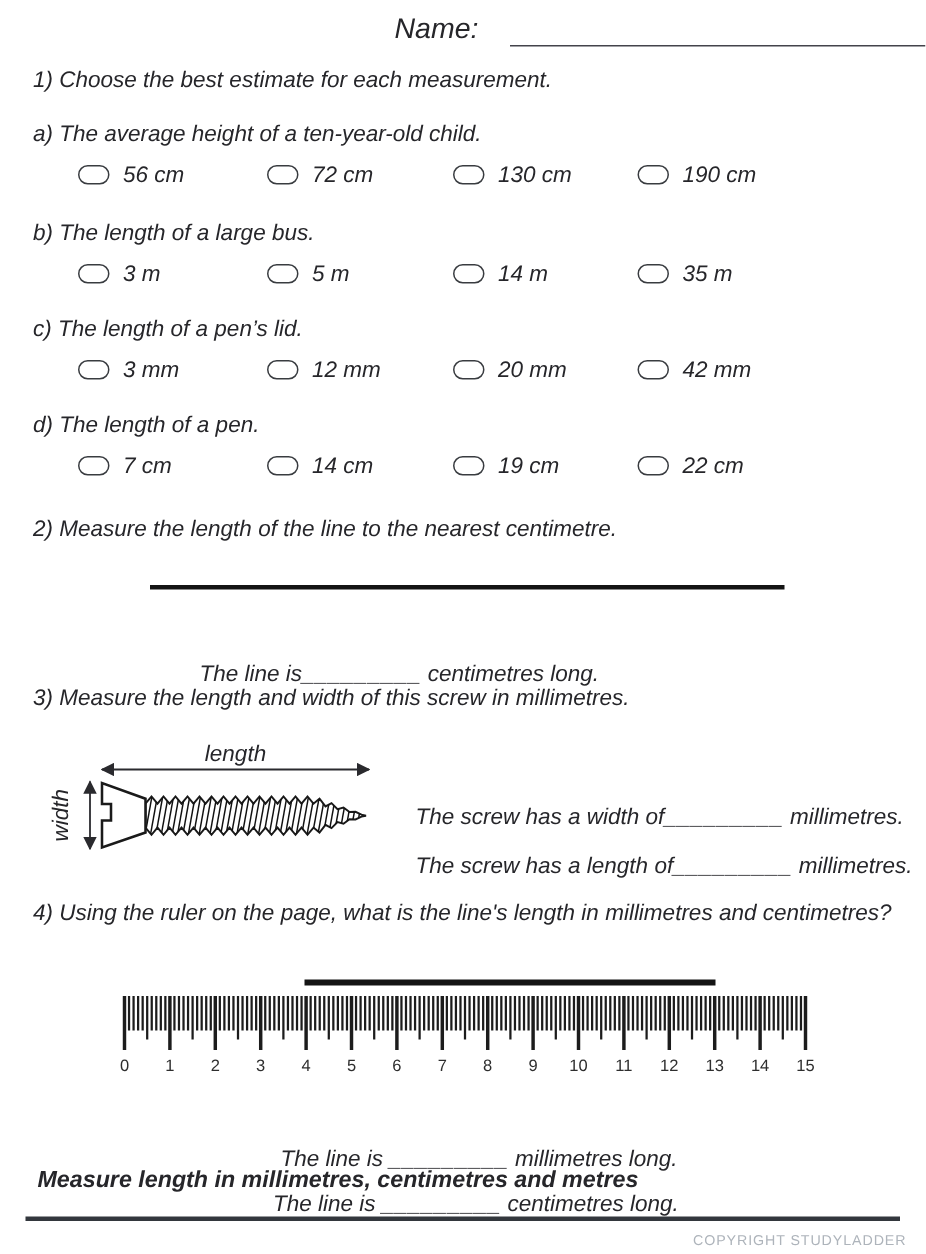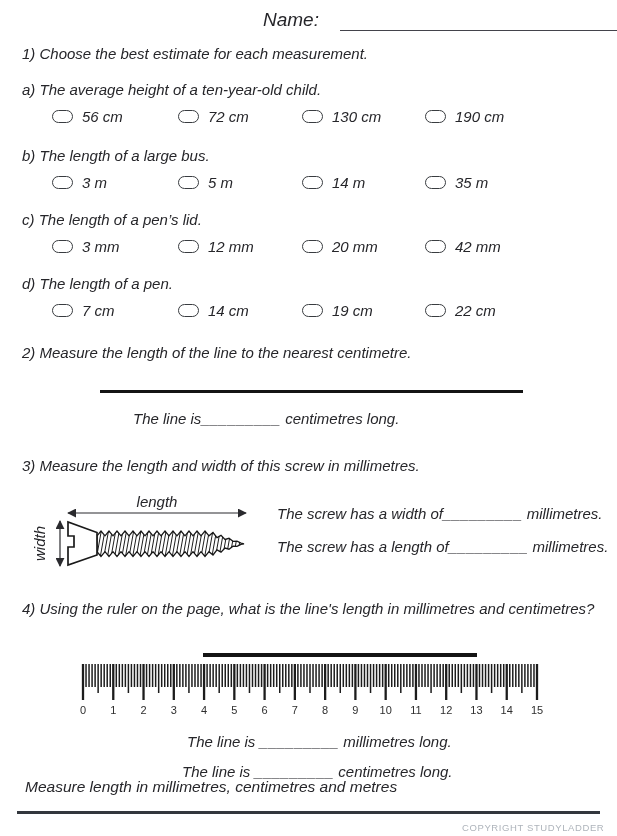--- a/index.html
+++ b/index.html
@@ -8,28 +8,28 @@
     font-family:"Liberation Sans",sans-serif;font-style:italic;color:#26262a;
     overflow:hidden;
   }
   .abs{position:absolute;}
   .qtitle{position:absolute;left:22px;font-size:15px;white-space:nowrap;}
   .partlabel{position:absolute;left:22px;font-size:15px;white-space:nowrap;text-align:center;}
   .opt-row{position:absolute;left:52px;height:18px;width:540px;}
   .opt{position:absolute;top:0;display:flex;align-items:center;gap:9px;white-space:nowrap;}
   .bubble{display:inline-block;width:21px;height:13px;border:1.4px solid #393c40;border-radius:8px;background:#fff;box-sizing:border-box;flex:none;}
   .opt-label{font-size:15px;}
-  .ans{position:absolute;font-size:15px;white-space:nowrap;}
+  .ans{position:absolute;font-size:15px;white-space:nowrap;margin-top:31px;}
   .blank{letter-spacing:0.5px;}
   .rule-line{position:absolute;background:#141414;}
   .name-row{position:absolute;top:8px;left:263px;display:flex;align-items:flex-end;gap:17px;}
   .name-label{font-size:19px;white-space:nowrap;}
   .name-line{display:inline-block;width:295px;height:22px;border-bottom:1.6px solid #43434b;margin-left:4px;}
   .footer-rule{position:absolute;left:17px;top:811px;width:583px;height:2.5px;background:#33373d;}
-  .footer-title{position:absolute;left:25px;top:778px;font-size:15.5px;font-weight:normal;white-space:nowrap;text-align:center;}
+  .footer-title{position:absolute;left:25px;top:778px;font-size:15.5px;font-weight:bold;white-space:nowrap;text-align:center;}
   .footer-copy{position:absolute;left:462px;top:822px;font-size:9.5px;font-style:normal;
     color:#aeb4bb;letter-spacing:0.6px;white-space:nowrap;}
   svg text{font-family:"Liberation Sans",sans-serif;}
 </style>
 </head>
 <body>
 
 <div id="page">
 
   <div class="name-row">

